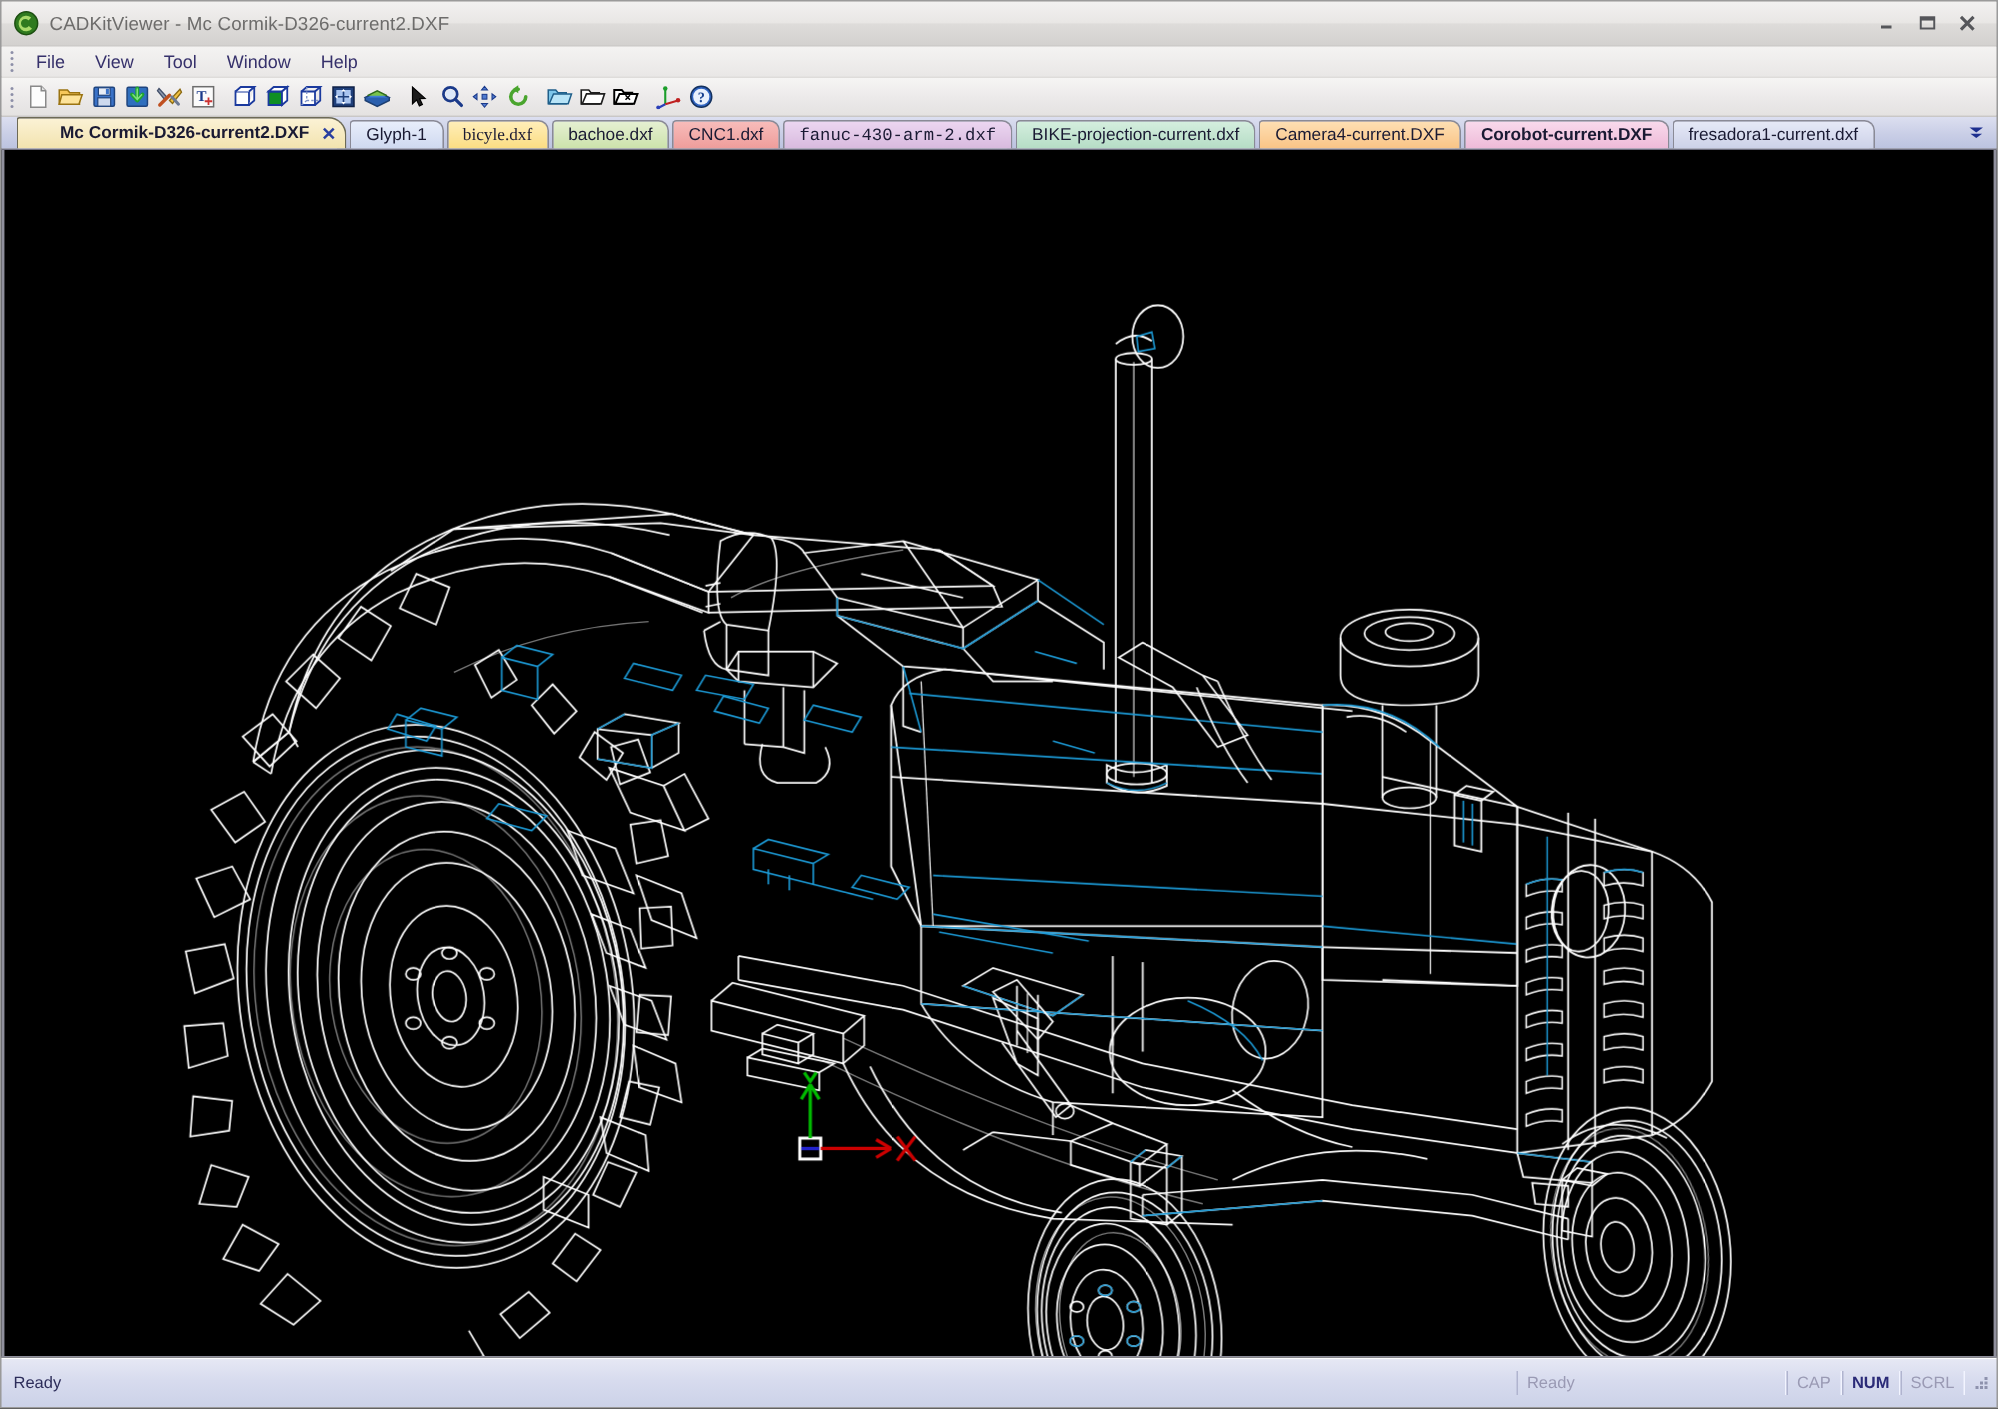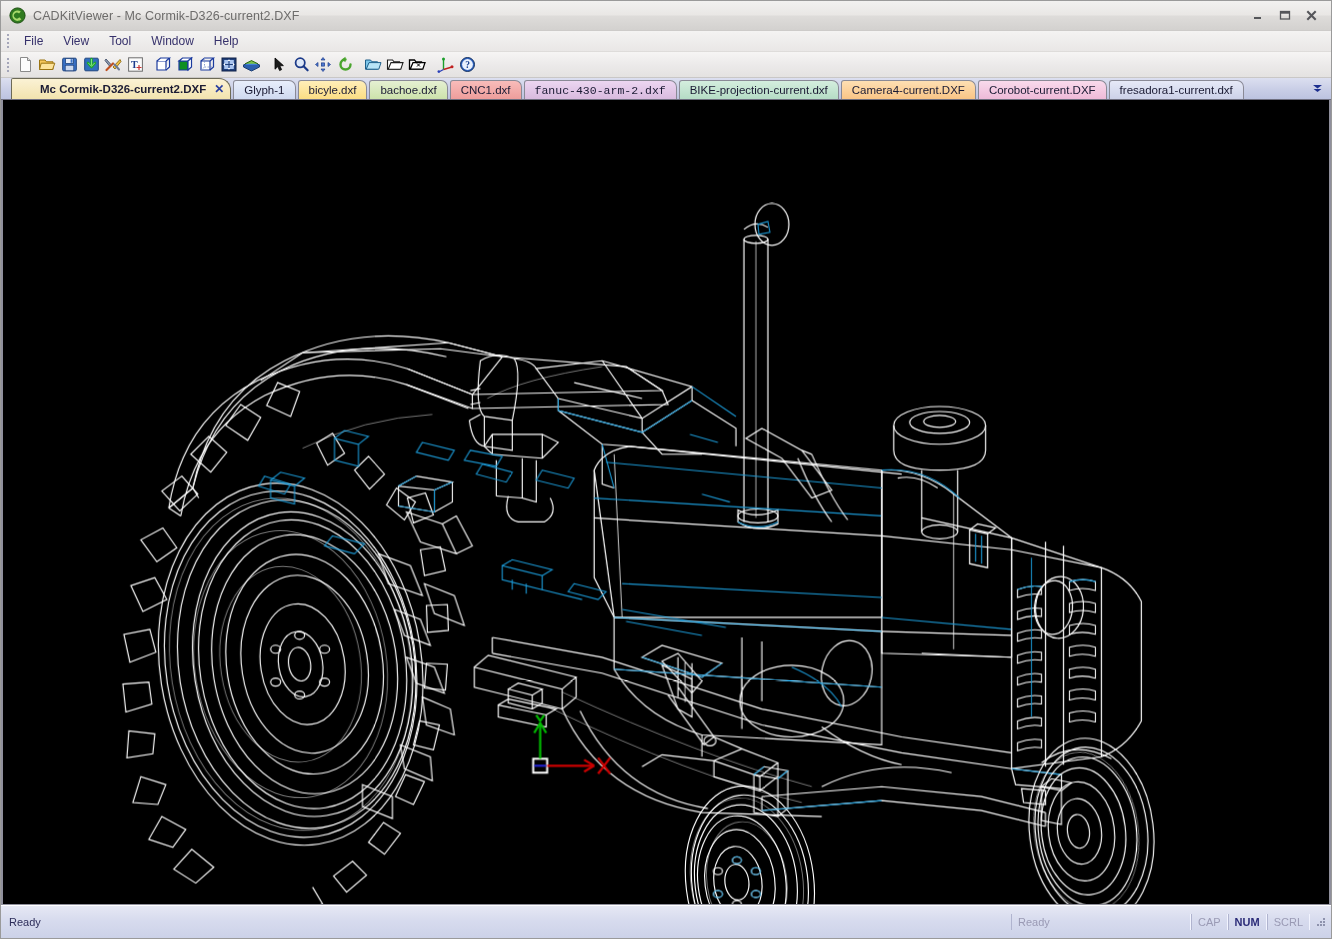--- a/index.html
+++ b/index.html
@@ -440,39 +440,39 @@
   </div>
 
   <div id="tab-bar">
     <div class="tab active" style="background:linear-gradient(to bottom,#fbf2d5 0%,#f2e3ae 100%);padding-left:28px;">
       <span>Mc Cormik-D326-current2.DXF</span>
       <span class="close-x">✕</span>
     </div>
     <div class="tab" style="background:linear-gradient(to bottom,#e8eefb 0%,#cfd9f0 100%);">
       <span>Glyph-1</span>
     </div>
-    <div class="tab" style="background:linear-gradient(to bottom,#ffeeb9 0%,#fbdd83 100%);">
+    <div class="tab" style="background:linear-gradient(to bottom,#ffeeb9 0%,#fbdd83 100%);font-family:Liberation Serif, serif;">
       <span>bicyle.dxf</span>
     </div>
     <div class="tab" style="background:linear-gradient(to bottom,#e5f0d2 0%,#cce2ab 100%);text-align:center;">
       <span>bachoe.dxf</span>
     </div>
     <div class="tab" style="background:linear-gradient(to bottom,#f8bcba 0%,#ee9d9b 100%);">
       <span>CNC1.dxf</span>
     </div>
     <div class="tab" style="background:linear-gradient(to bottom,#ecd6f1 0%,#d8bade 100%);font-family:Liberation Mono, monospace;">
       <span>fanuc-430-arm-2.dxf</span>
     </div>
     <div class="tab" style="background:linear-gradient(to bottom,#d4eede 0%,#b5dcc5 100%);justify-content:center;">
       <span>BIKE-projection-current.dxf</span>
     </div>
     <div class="tab" style="background:linear-gradient(to bottom,#fedfb3 0%,#f9c486 100%);text-align:right;">
       <span>Camera4-current.DXF</span>
     </div>
-    <div class="tab" style="background:linear-gradient(to bottom,#f9daec 0%,#eebad8 100%);">
+    <div class="tab" style="background:linear-gradient(to bottom,#f9daec 0%,#eebad8 100%);font-weight:bold;">
       <span>Corobot-current.DXF</span>
     </div>
     <div class="tab" style="background:linear-gradient(to bottom,#e6e9f7 0%,#ccd1e8 100%);">
       <span>fresadora1-current.dxf</span>
     </div>
     <div id="tab-dropdown">
       <svg width="13" height="11" viewBox="0 0 13 11">
         <path d="M2 2 H11 L6.5 5.4 Z" fill="#1d2f8f"></path>
         <path d="M2.6 6.1 H10.4 L6.5 9 Z" fill="#1d2f8f"></path>
       </svg>

